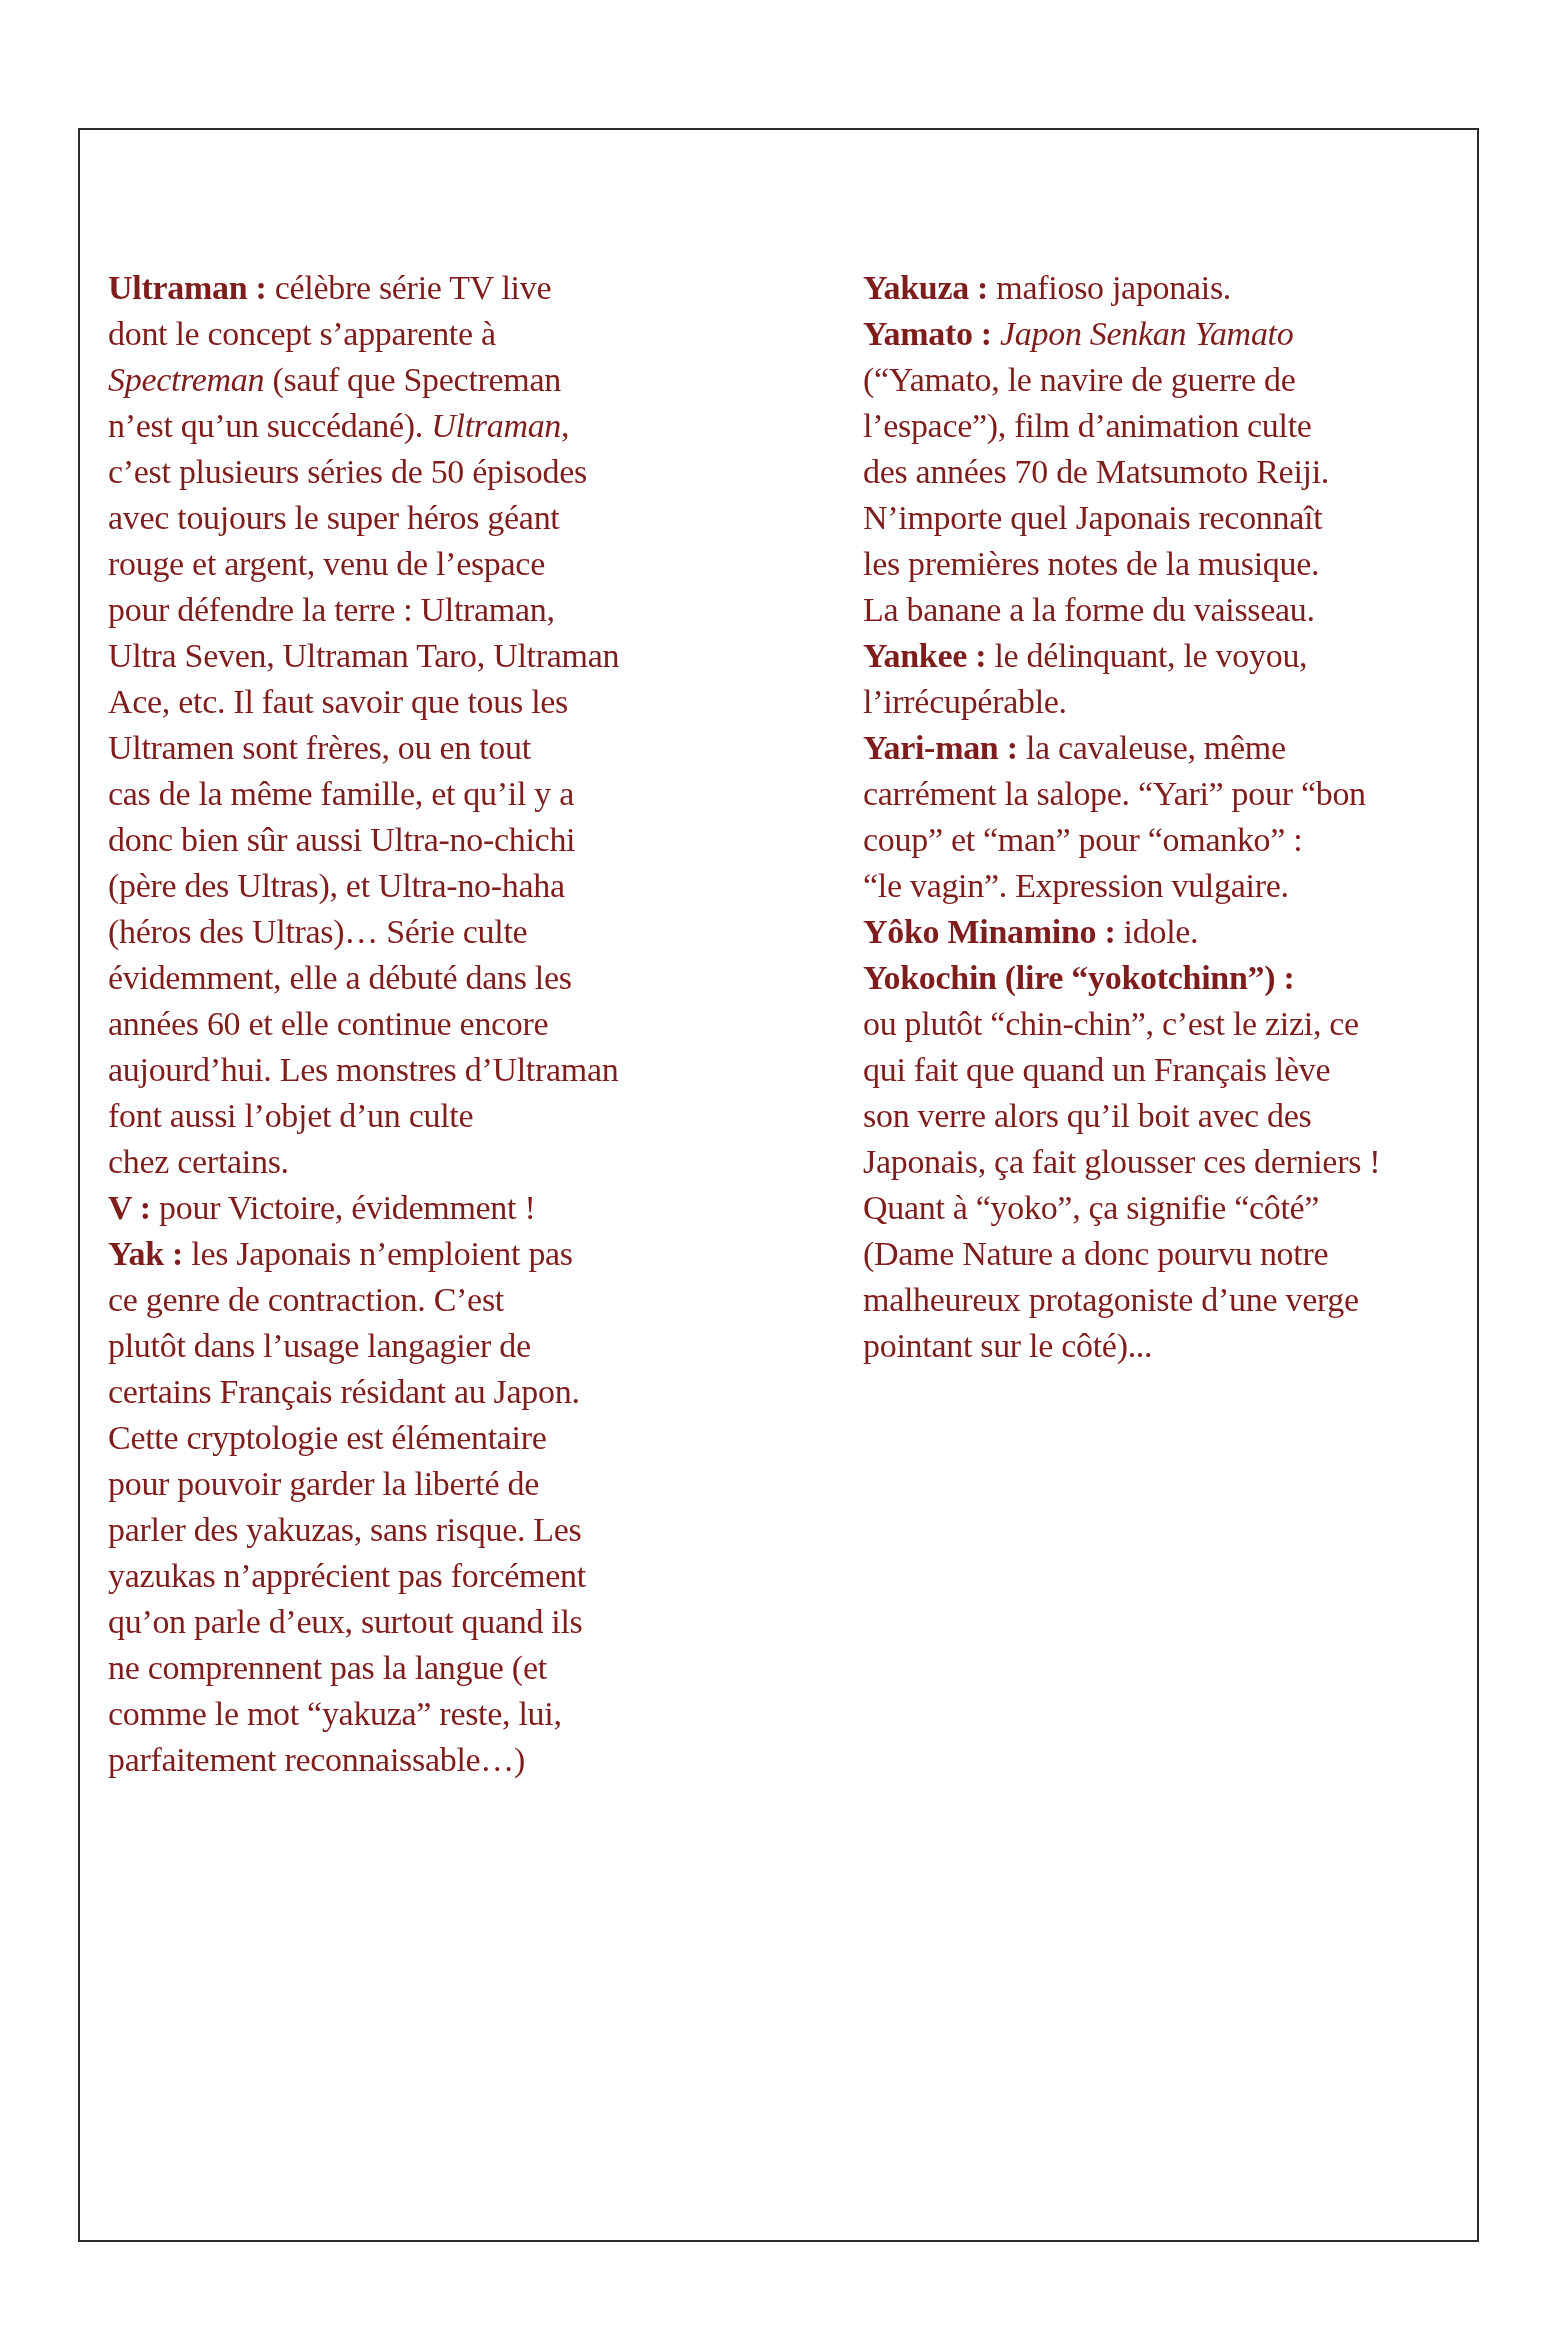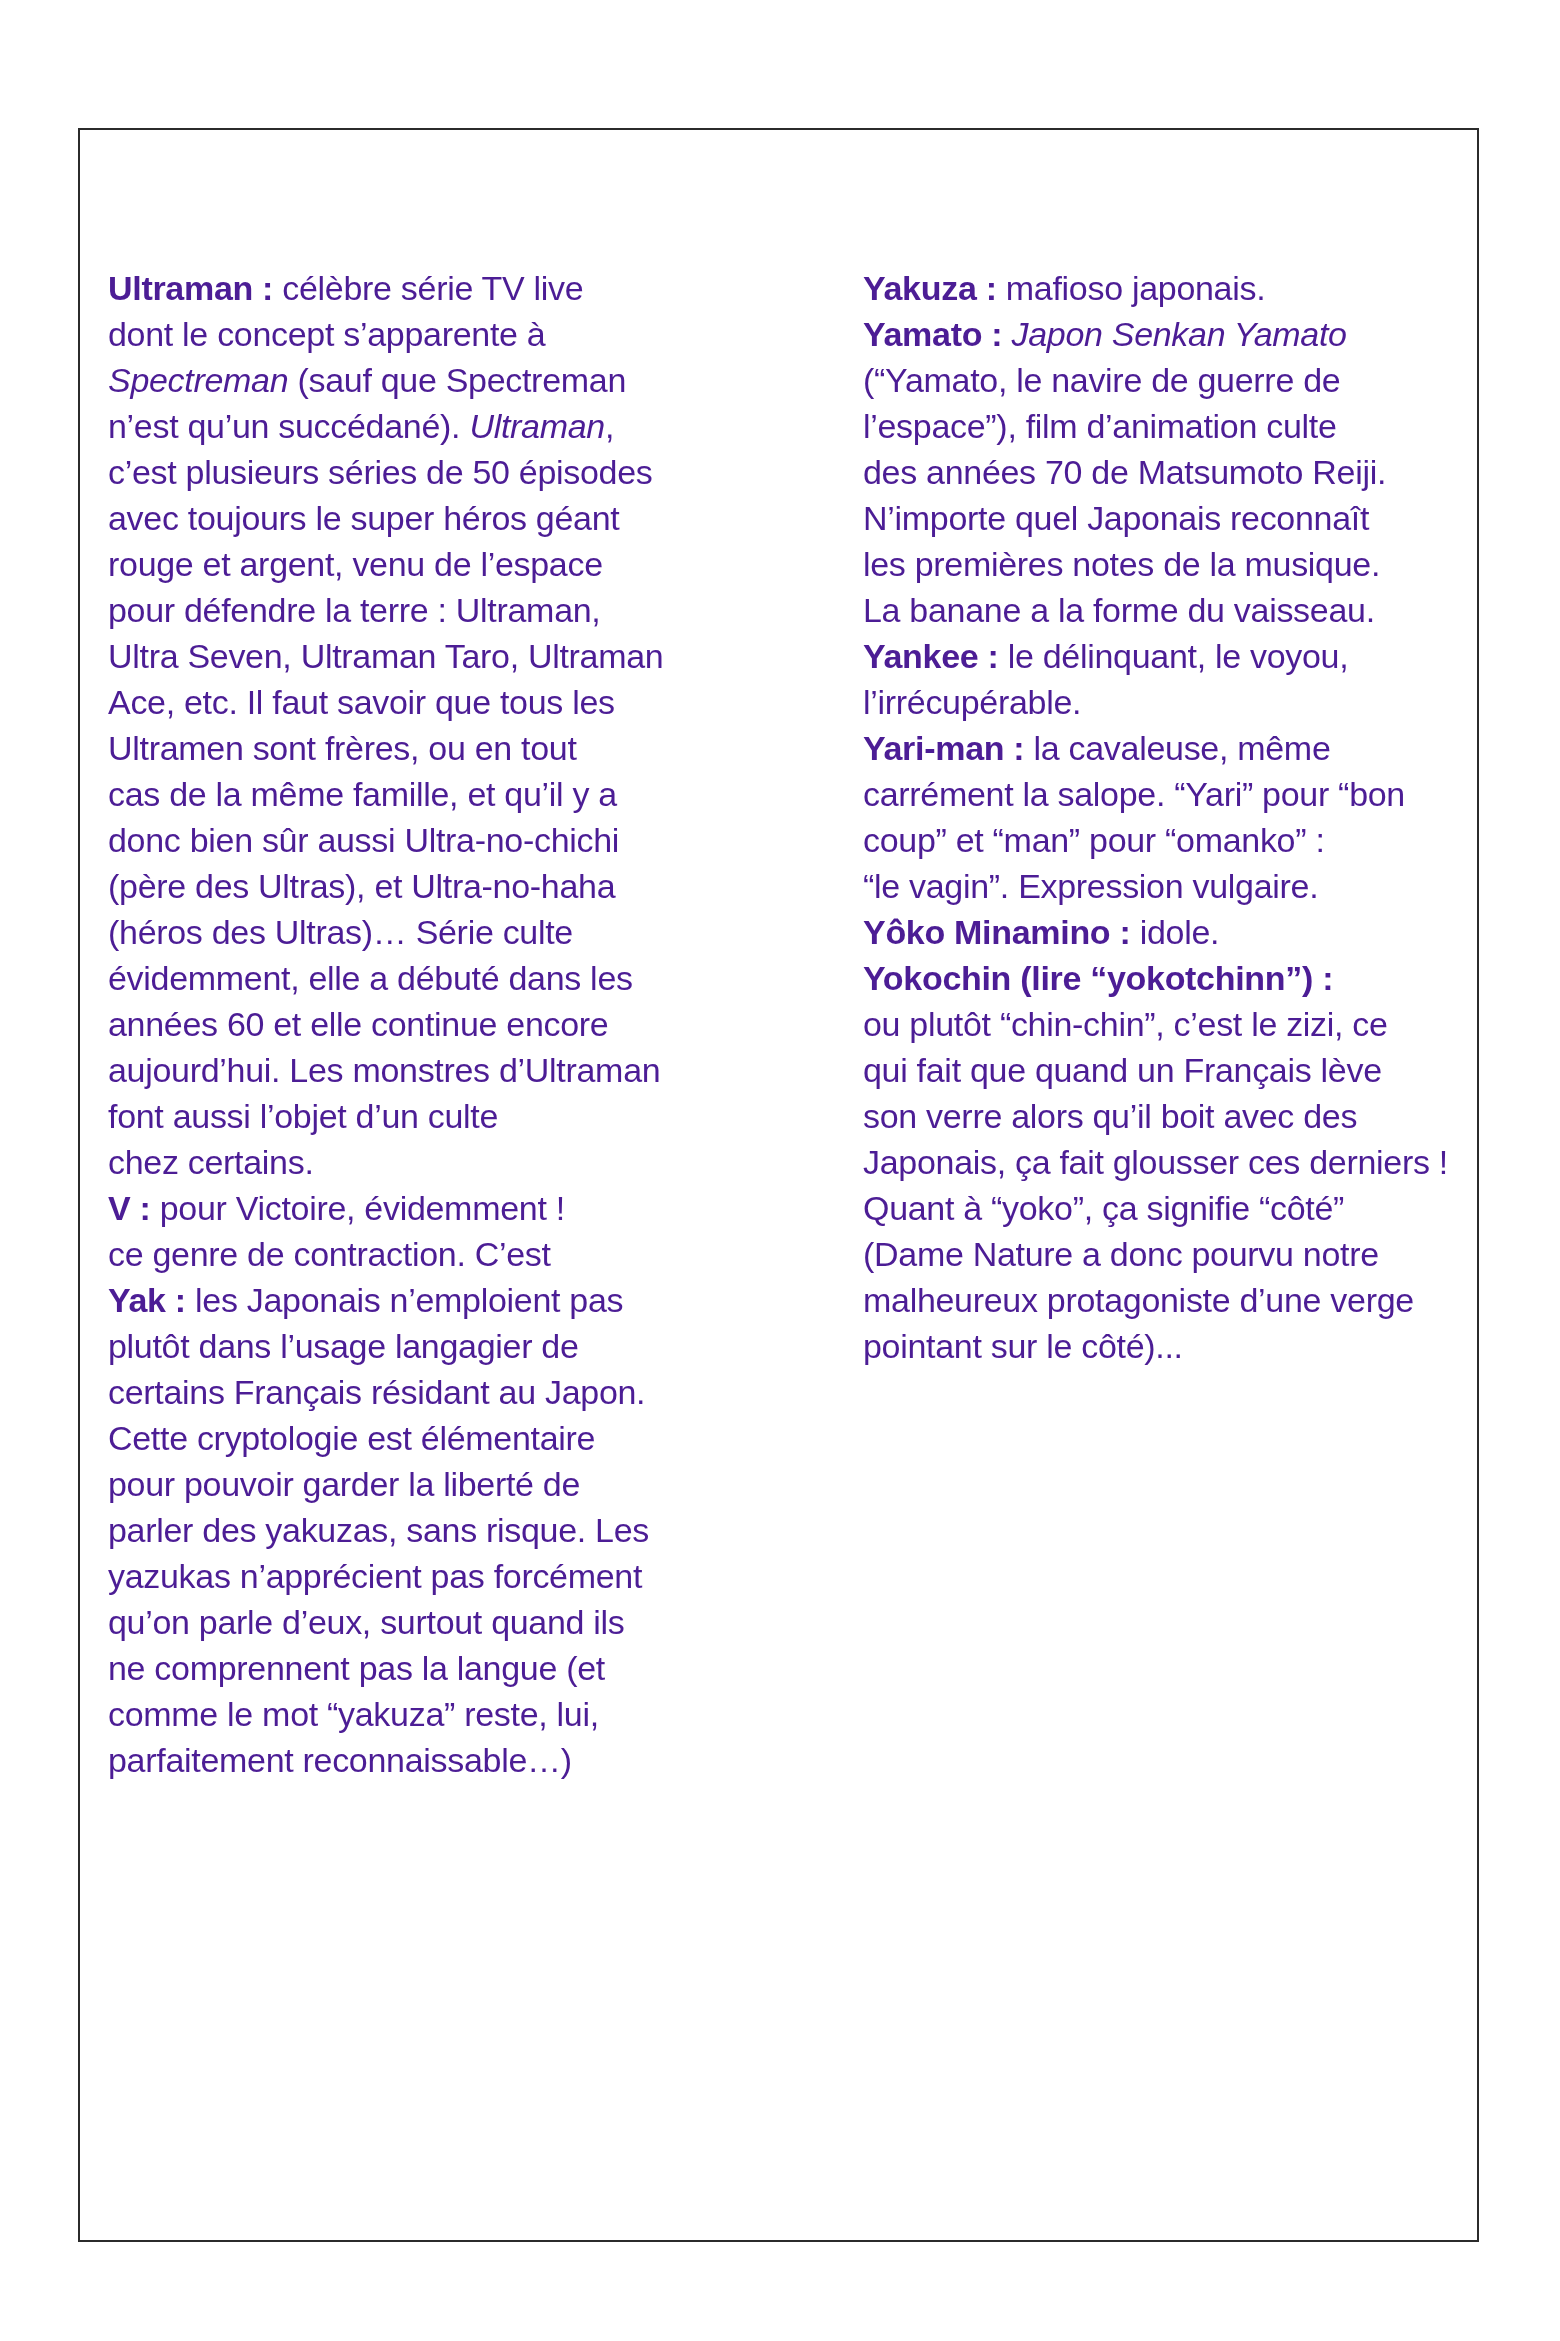--- a/index.html
+++ b/index.html
@@ -8,24 +8,24 @@
     position: absolute;
     left: 78px; top: 128px;
     width: 1401px; height: 2114px;
     border: 2.4px solid #2b2b2b;
     box-sizing: border-box;
     background: #ffffff;
   }
   .column {
     position: absolute;
     top: 265px;
-    font-family: Liberation Sans, sans-serif;
+    font-family: Liberation Serif, serif;
     font-size: 34px;
     line-height: 46px;
-    color: #4c1d95;
+    color: #7f1d1d;
     letter-spacing: -0.3px;
   }
   .col-left { left: 108px; width: 650px; }
   .col-right { left: 863px; width: 650px; }
   .line { display: block; white-space: nowrap; height: 46px; }
   .term { font-weight: bold; }
   .it { font-style: italic; }
 </style>
 </head>
 <body>
@@ -52,22 +52,22 @@
       <span class="line"><span>évidemment, elle a débuté dans les</span></span>
       <span class="line"><span>années 60 et elle continue encore</span></span>
       <span class="line"><span>aujourd’hui. Les monstres d’Ultraman</span></span>
       <span class="line"><span>font aussi l’objet d’un culte</span></span>
       <span class="line"><span>chez certains.</span></span>
     </div>
     <div>
       <span class="line"><span class="term">V :</span><span> pour Victoire, évidemment !</span></span>
     </div>
     <div>
+      <span class="line"><span class="term">Yak :</span><span> les Japonais n’emploient pas</span></span>
       <span class="line"><span>ce genre de contraction. C’est</span></span>
-      <span class="line"><span class="term">Yak :</span><span> les Japonais n’emploient pas</span></span>
       <span class="line"><span>plutôt dans l’usage langagier de</span></span>
       <span class="line"><span>certains Français résidant au Japon.</span></span>
       <span class="line"><span>Cette cryptologie est élémentaire</span></span>
       <span class="line"><span>pour pouvoir garder la liberté de</span></span>
       <span class="line"><span>parler des yakuzas, sans risque. Les</span></span>
       <span class="line"><span>yazukas n’apprécient pas forcément</span></span>
       <span class="line"><span>qu’on parle d’eux, surtout quand ils</span></span>
       <span class="line"><span>ne comprennent pas la langue (et</span></span>
       <span class="line"><span>comme le mot “yakuza” reste, lui,</span></span>
       <span class="line"><span>parfaitement reconnaissable…)</span></span>

